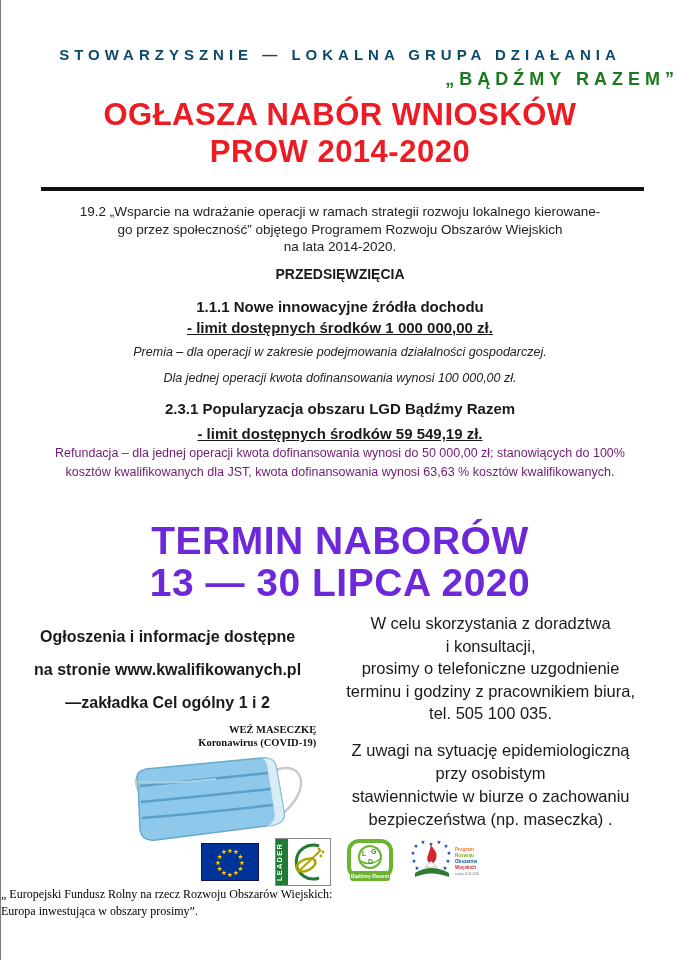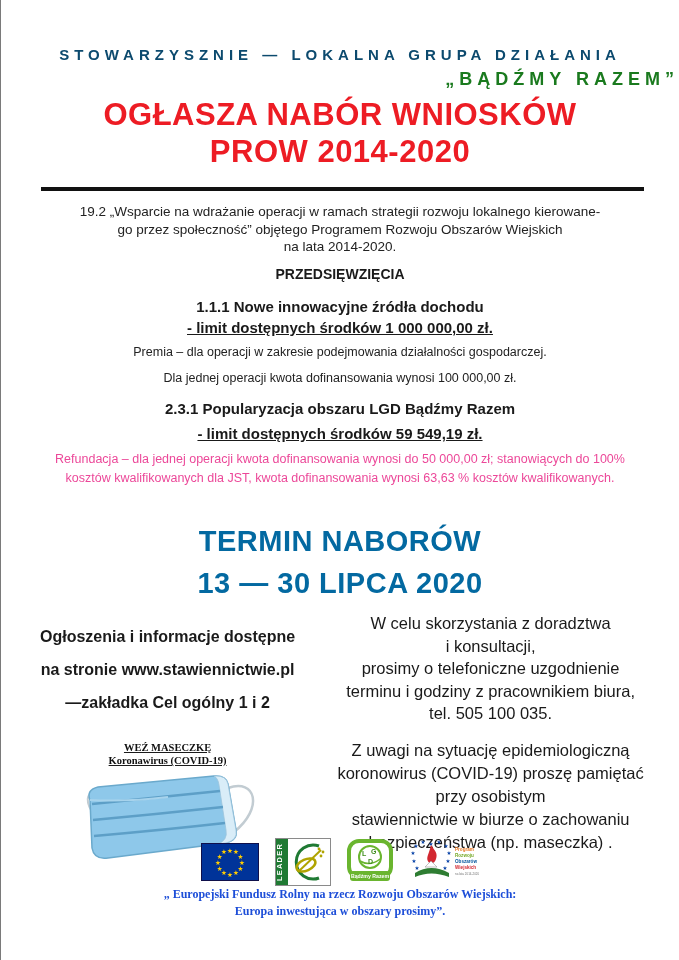--- a/index.html
+++ b/index.html
@@ -25,53 +25,53 @@
   .intro { position:absolute; top:203px; left:30px; right:30px; text-align:center;
     font-size:13.5px; line-height:17.5px; color:#222; }
 
   .prj-heading { position:absolute; top:266px; left:0; right:0; text-align:center;
     font-size:14px; font-weight:700; }
 
   .item1 { position:absolute; top:296px; left:0; right:0; text-align:center; }
   .item-title { font-size:15px; font-weight:700; line-height:21px; }
   .item-limit { font-size:15px; font-weight:700; text-decoration:underline; line-height:21px; }
   .item-note  { font-size:12.5px; line-height:24px; color:#222; }
-  .item1 .item-note { margin-top:2px; }
+  .item1 .item-note { margin-top:2px;font-style:italic; }
 
   .item2 { position:absolute; top:398px; left:0; right:0; text-align:center; }
   .item2 .item-limit { margin-top:4px; }
-  .item2-note { margin-top:6px; font-size:12.5px; line-height:18.5px; color:#ec4899;
+  .item2-note { font-size:12.5px; line-height:18.5px; color:#701a75;
     padding:0 39px; }
 
   
   .deadline { position:absolute; top:520px; left:0; right:0; text-align:center;
-    color:#0369a1; font-weight:600; font-size:29px; line-height:42px; letter-spacing:0.5px; }
+    color:#6d28d9; font-weight:600; font-size:39px; line-height:42px; letter-spacing:0.5px; }
 
   
   .cols { position:absolute; top:612px; left:18px; right:14px; display:flex; }
   .col-left { width:46%; }
   .col-right { width:54%; }
 
   .info-left { text-align:center; font-weight:700; font-size:16px; line-height:33px; padding-top:8px; }
 
-  .mask-block { margin-top:22px; text-align:center;text-decoration:underline; }
+  .mask-block { margin-top:4px; text-align:right; }
   .mask-caption { font-family:"Liberation Serif", serif; font-weight:700;
     font-size:10.5px; line-height:13px; color:#111; }
   .mask-svg { margin-top:3px; }
 
   .contact { text-align:center; font-size:16.5px; line-height:22.5px; }
   .covid { text-align:center; font-size:16.5px; line-height:23px; margin-top:14px; }
 
   
   .logos { position:absolute; top:836px; left:0; right:0;
     display:flex; justify-content:center; align-items:center; gap:16px; height:52px; }
   .logo { display:flex; align-items:center; }
 
-  .footer-caption { position:absolute; top:886px; left:0; right:0; text-align:center;
-    font-family:"Liberation Serif", serif; font-weight:700; font-size:12px; line-height:17px; color:#1d4ed8; }
+  .footer-caption { position:absolute; top:886px; left:0; right:0; text-align:left;
+    font-family:"Liberation Serif", serif; font-weight:400; font-size:12px; line-height:17px; color:#000000; }
 </style>
 </head>
 <body>
 
 <div class="page">
 
   <div class="org-line1">STOWARZYSZNIE — LOKALNA GRUPA DZIAŁANIA</div>
   <div class="org-line2">„BĄDŹMY RAZEM”</div>
   <div class="main-title">
     <div>OGŁASZA NABÓR WNIOSKÓW</div>
@@ -103,21 +103,21 @@
 
   <div class="deadline">
     <div>TERMIN NABORÓW</div>
     <div>13 — 30 LIPCA 2020</div>
   </div>
 
   <div class="cols">
     <div class="col-left">
       <div class="info-left">
         <div>Ogłoszenia i informacje dostępne</div>
-        <div>na stronie www.stawiennictwie.pl</div>
+        <div>na stronie www.kwalifikowanych.pl</div>
         <div>—zakładka Cel ogólny 1 i 2</div>
       </div>
 
       <div class="mask-block">
         <div class="mask-caption">
           <div>WEŹ MASECZKĘ</div>
           <div>Koronawirus (COVID-19)</div>
         </div>
         <svg class="mask-svg" width="200" height="102" viewBox="0 0 200 102">
 
@@ -139,21 +139,20 @@
     <div class="col-right">
       <div class="contact">
         <div>W celu skorzystania z  doradztwa</div>
         <div>i konsultacji,</div>
         <div>prosimy o telefoniczne uzgodnienie</div>
         <div>terminu i godziny  z pracownikiem biura,</div>
         <div>tel. 505 100 035.</div>
       </div>
       <div class="covid">
         <div>Z uwagi na sytuację epidemiologiczną</div>
-        <div>koronowirus (COVID-19) proszę pamiętać</div>
         <div>przy osobistym</div>
         <div>stawiennictwie w biurze o zachowaniu</div>
         <div>bezpieczeństwa (np. maseczka) .</div>
       </div>
     </div>
   </div>
 
   <div class="logos">
 
     <div class="logo">

